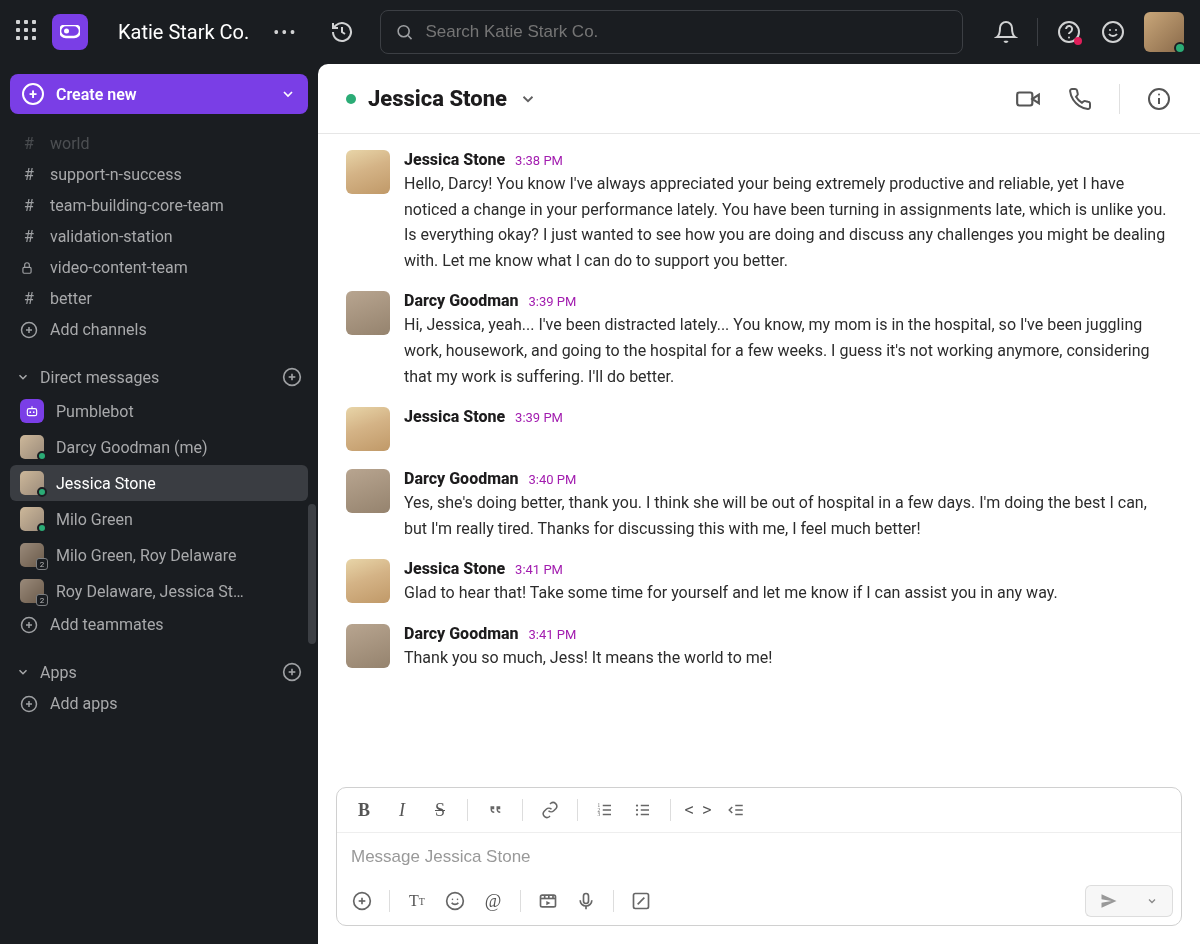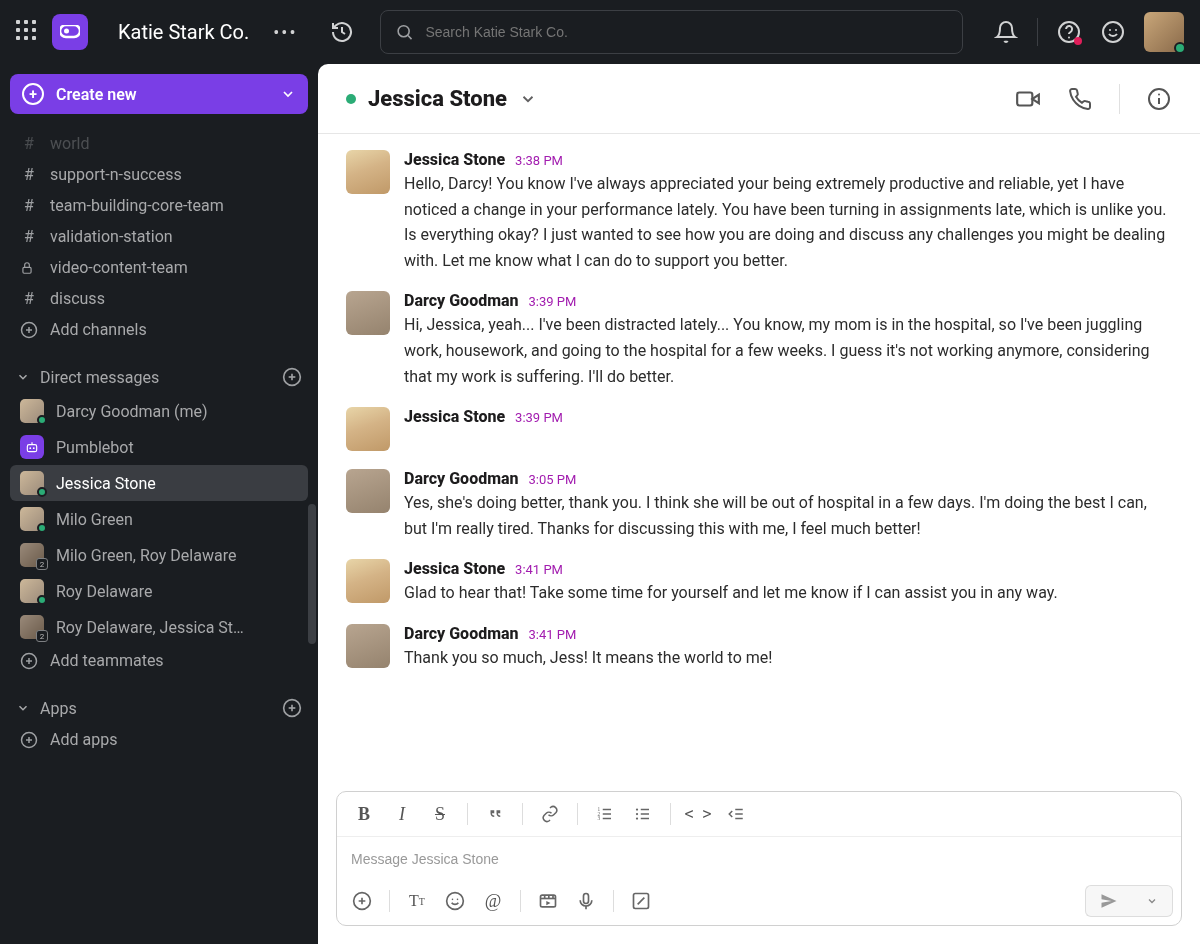--- a/index.html
+++ b/index.html
@@ -7,21 +7,21 @@
 
 
 .topbar { height: 64px; display: flex; align-items: center; padding: 0 16px; gap: 12px; background: #1a1d21; }
 .apps-grid { width: 24px; height: 24px; display: grid; grid-template-columns: repeat(3,4px); grid-template-rows: repeat(3,4px); gap: 4px; cursor:pointer;}
 .apps-grid span { background: #d1d2d3; width:4px;height:4px; border-radius:1px;}
 .brand-logo { width: 36px; height: 36px; background: #7a3ee6; border-radius: 8px; display:flex;align-items:center;justify-content:center; color:#fff; font-weight:900;font-size:18px;}
 .workspace-name { font-size: 20px; font-weight: 400; color: #fff; margin-left: 18px; }
 .more-dots { margin-left: 12px; color: #d1d2d3; font-size: 18px; letter-spacing: 2px; cursor:pointer; }
 .history-icon { margin-left: 18px; width:28px;height:28px;display:flex;align-items:center;justify-content:center;cursor:pointer;}
 .search-box { flex: 1; margin-left: 12px; height: 44px; border: 1px solid #3c3f44; border-radius: 8px; display: flex; align-items: center; padding: 0 14px; gap: 12px; max-width: 590px; }
-.search-box input { background: transparent; border: none; outline: none; color: #9ea0a3; font-size: 14px; width:100%; }
+.search-box input { background: transparent; border: none; outline: none; color: #9ea0a3; font-size: 17px; width:100%; }
 .top-icons { display:flex; align-items:center; gap: 18px; margin-left: 18px;}
 .top-icon { width: 26px; height: 26px; display:flex;align-items:center;justify-content:center; color:#d1d2d3; position:relative; cursor:pointer;}
 .red-dot { position:absolute; bottom:0; right:0; width:8px;height:8px;background:#e01e5a;border-radius:50%; }
 .avatar-top { width: 40px; height: 40px; border-radius: 6px; background: linear-gradient(135deg,#c9a77a,#8a6a4a); position:relative; }
 .avatar-top .presence { position:absolute; bottom:-2px; right:-2px; width:12px;height:12px;background:#2BAC76;border:2px solid #1a1d21; border-radius:50%; }
 .divider-v { width:1px; height:28px; background:#3c3f44; }
 
 
 .main { display:flex; height: 880px; }
 .sidebar { width: 318px; background: #1a1d21; padding: 10px 10px 10px 10px; overflow:hidden; position:relative;}
@@ -68,21 +68,21 @@
 .msg-name { font-weight:800; color:#1d1c1d; font-size:16px;}
 .msg-time { color:#a21caf; font-size:13px; }
 .msg-text { color:#2c2c2c; font-size:16px; line-height:1.6; margin-top:2px; }
 
 
 .composer-wrap { padding: 0 18px 18px 18px; }
 .composer { border:1px solid #d0d0d0; border-radius:10px; }
 .fmt-row { display:flex; align-items:center; gap: 4px; padding: 6px 10px; border-bottom:1px solid #eee; flex-wrap:wrap;}
 .fmt-btn { width:34px; height:32px; display:flex; align-items:center; justify-content:center; color:#555; border-radius:4px; cursor:pointer; font-family: Georgia, serif;}
 .fmt-sep { width:1px; height:22px; background:#ddd; margin: 0 6px; }
-.composer-input { width:100%; border:none; outline:none; padding: 14px 14px; font-size:14px; color:#333; }
+.composer-input { width:100%; border:none; outline:none; padding: 14px 14px; font-size:17px; color:#333; }
 .composer-input::placeholder { color:#999; }
 .bottom-row { display:flex; align-items:center; gap:4px; padding: 4px 8px 8px 8px; }
 .send-area { margin-left:auto; display:flex; align-items:center; gap:0; }
 .send-btn { width:42px;height:32px;border:1px solid #ddd; border-left:none; border-top-right-radius:6px; border-bottom-right-radius:6px; display:flex;align-items:center;justify-content:center; background:#f7f7f7; cursor:pointer; color:#888;}
 .send-btn.main { border-top-left-radius:6px; border-bottom-left-radius:6px; border-left:1px solid #ddd; border-right:none; border-top-right-radius:0;border-bottom-right-radius:0; width:46px;}
 svg { display:block; }
 </style>
 </head>
 <body>
 
@@ -185,21 +185,21 @@
             <span class="hash">
               <svg width="14" height="14" viewBox="0 0 24 24" fill="none" stroke="#9ea0a3" stroke-width="2">
                 <rect x="5" y="11" width="14" height="10" rx="2"></rect>
                 <path d="M8 11V7a4 4 0 118 0v4"></path>
               </svg>
             </span>
             <span>video-content-team</span>
           </div>
           <div class="channel-item">
             <span class="hash">#</span>
-            <span>discuss</span>
+            <span>better</span>
           </div>
         </div>
       <div class="add-item">
         <span class="plus-circle">
           <svg width="18" height="18" viewBox="0 0 24 24" fill="none" stroke="#9ea0a3" stroke-width="2">
               <circle cx="12" cy="12" r="10"></circle>
               <line x1="12" y1="8" x2="12" y2="16"></line>
               <line x1="8" y1="12" x2="16" y2="12"></line>
             </svg>
         </span>
@@ -216,59 +216,53 @@
         <span class="add-icon">
           <svg width="20" height="20" viewBox="0 0 24 24" fill="none" stroke="#9ea0a3" stroke-width="2">
               <circle cx="12" cy="12" r="10"></circle>
               <line x1="12" y1="8" x2="12" y2="16"></line>
               <line x1="8" y1="12" x2="16" y2="12"></line>
             </svg>
         </span>
       </div>
       <div id="dms-container">
           <div class="dm-item">
-            <span class="dm-av" style="background:linear-gradient(135deg,#cdb89a,#9a8a7a);">
-              <span class="pres"></span>
-            </span>
-            <span>Darcy Goodman (me)</span>
-          </div>
-          <div class="dm-item">
             <span class="dm-av bot">
               <svg width="14" height="14" viewBox="0 0 24 24" fill="none" stroke="#fff" stroke-width="2">
                 <rect x="4" y="8" width="16" height="12" rx="3"></rect>
                 <circle cx="9" cy="14" r="1.5" fill="#fff" stroke="none"></circle>
                 <circle cx="15" cy="14" r="1.5" fill="#fff" stroke="none"></circle>
                 <line x1="12" y1="8" x2="12" y2="4"></line>
               </svg>
             </span>
             <span>Pumblebot</span>
           </div>
+          <div class="dm-item">
+            <span class="dm-av" style="background:linear-gradient(135deg,#cdb89a,#9a8a7a);">
+              <span class="pres"></span>
+            </span>
+            <span>Darcy Goodman (me)</span>
+          </div>
           <div class="dm-item selected">
             <span class="dm-av" style="background:linear-gradient(135deg,#cdb89a,#9a8a7a);">
               <span class="pres"></span>
             </span>
             <span>Jessica Stone</span>
           </div>
           <div class="dm-item">
             <span class="dm-av" style="background:linear-gradient(135deg,#cdb89a,#9a8a7a);">
               <span class="pres"></span>
             </span>
             <span>Milo Green</span>
           </div>
           <div class="dm-item">
             <span class="dm-av" style="background:linear-gradient(135deg,#9a8a7a,#6a5a4a);">
               <span class="badge2">2</span>
             </span>
             <span>Milo Green, Roy Delaware</span>
-          </div>
-          <div class="dm-item">
-            <span class="dm-av" style="background:linear-gradient(135deg,#cdb89a,#9a8a7a);">
-              <span class="pres"></span>
-            </span>
-            <span>Roy Delaware</span>
           </div>
           <div class="dm-item">
             <span class="dm-av" style="background:linear-gradient(135deg,#9a8a7a,#6a5a4a);">
               <span class="badge2">2</span>
             </span>
             <span>Roy Delaware, Jessica St…</span>
           </div>
         </div>
       <div class="add-item">
         <span class="plus-circle">
@@ -370,21 +364,21 @@
               <span class="msg-name">Jessica Stone</span>
               <span class="msg-time">3:39 PM</span>
             </div>
           </div>
         </div>
         <div class="msg">
           <div class="msg-av av-darcy"></div>
           <div class="msg-body">
             <div class="msg-head">
               <span class="msg-name">Darcy Goodman</span>
-              <span class="msg-time">3:05 PM</span>
+              <span class="msg-time">3:40 PM</span>
             </div>
             <div class="msg-text">Yes, she's doing better, thank you. I think she will be out of hospital in a few days. I'm doing the best I can, but I'm really tired. Thanks for discussing this with me, I feel much better!</div>
           </div>
         </div>
         <div class="msg">
           <div class="msg-av av-jessica"></div>
           <div class="msg-body">
             <div class="msg-head">
               <span class="msg-name">Jessica Stone</span>
               <span class="msg-time">3:41 PM</span>

